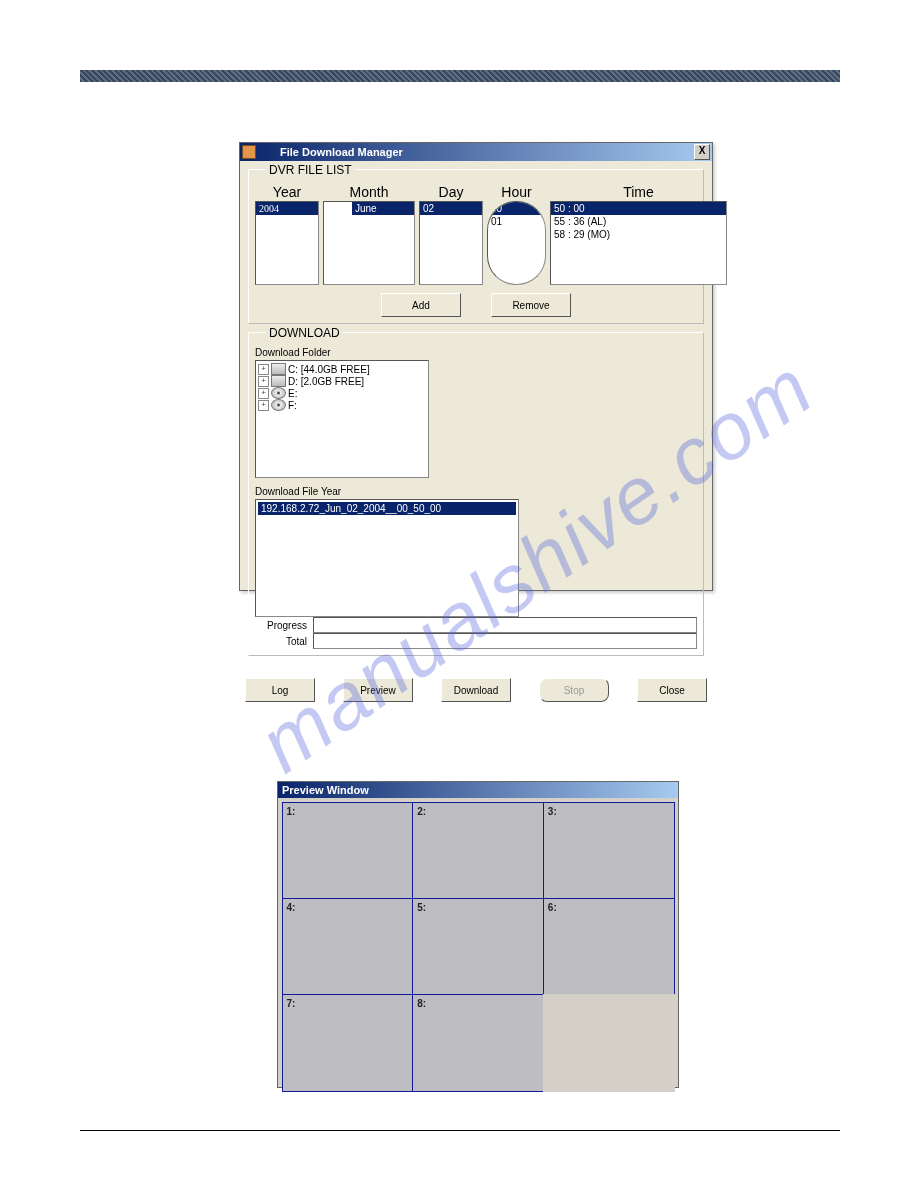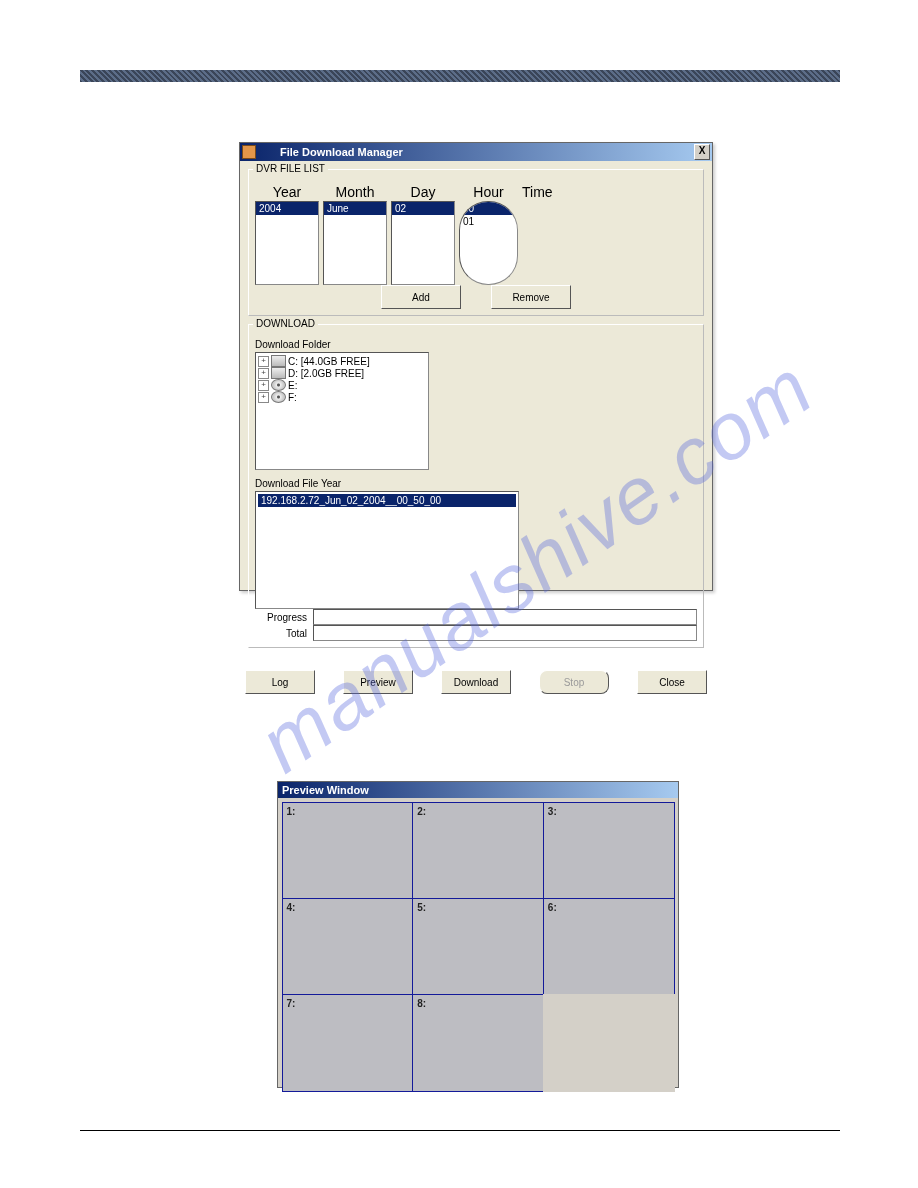--- a/index.html
+++ b/index.html
@@ -91,24 +91,24 @@
   border: 1px solid #bbb;
   border-top-color:#fff;
   border-left-color:#fff;
   position: relative;
   margin-bottom: 8px;
   padding: 14px 6px 6px 6px;
 }
 .groupbox-legend {
   position: absolute;
   top: -7px;
-  left: 4px;
+  left: 17px;
   background: #ece9d8;
   padding: 0 3px;
-  font-size: 10px;
+  font-size: 12px;
 }
 .file-list-row {
   display: flex;
   gap: 4px;
 }
 .col-box {
   flex: 0 0 auto;
 }
 .col-label {
   text-align: center;
@@ -118,29 +118,29 @@
 .listbox {
   background:#fff;
   border:1px solid #888;
   border-top-color:#555;
   border-left-color:#555;
   height: 82px;
   overflow:hidden;
   padding: 0;
   font-size: 10px;
 }
-.lb-year{width:62px;}
-.lb-month{width:62px;}
+.lb-year{width:62px;font-family:Liberation Serif, serif;}
+.lb-month{width:62px;padding-left:28px;}
 .lb-day{width:62px;}
 .lb-hour{width:57px;border-radius:29px;}
 .lb-time{width:175px;}
 .lb-item{ padding:1px 3px; white-space:nowrap; }
 .lb-sel{ background:#0a246a; color:#fff; }
 
-.btn-row{ display:flex; justify-content:center; gap:30px; }
+.btn-row{ display:flex; justify-content:center; gap:30px; margin-top:8px; }
 .win-btn{
   min-width:78px;
   height:22px;
   background:#ece9d8;
   border:1px solid #fff;
   border-right-color:#555;
   border-bottom-color:#555;
   font-size:10px;
   cursor:pointer;
   display:flex;
@@ -263,20 +263,25 @@
         </div>
         <div class="col-box">
           <div class="col-label">Hour</div>
           <div class="listbox lb-hour">
             <div class="lb-item lb-sel">00</div>
             <div class="lb-item">01</div>
           </div>
         </div>
         <div class="col-box">
           <div class="col-label">Time</div>
+          <div class="listbox lb-time">
+            <div class="lb-item lb-sel">50 : 00</div>
+            <div class="lb-item">55 : 36 (AL)</div>
+            <div class="lb-item">58 : 29 (MO)</div>
+          </div>
         </div>
       </div>
 
       <div class="btn-row">
         <div class="win-btn">Add</div>
         <div class="win-btn">Remove</div>
       </div>
     </div>
 
     <div class="groupbox">

